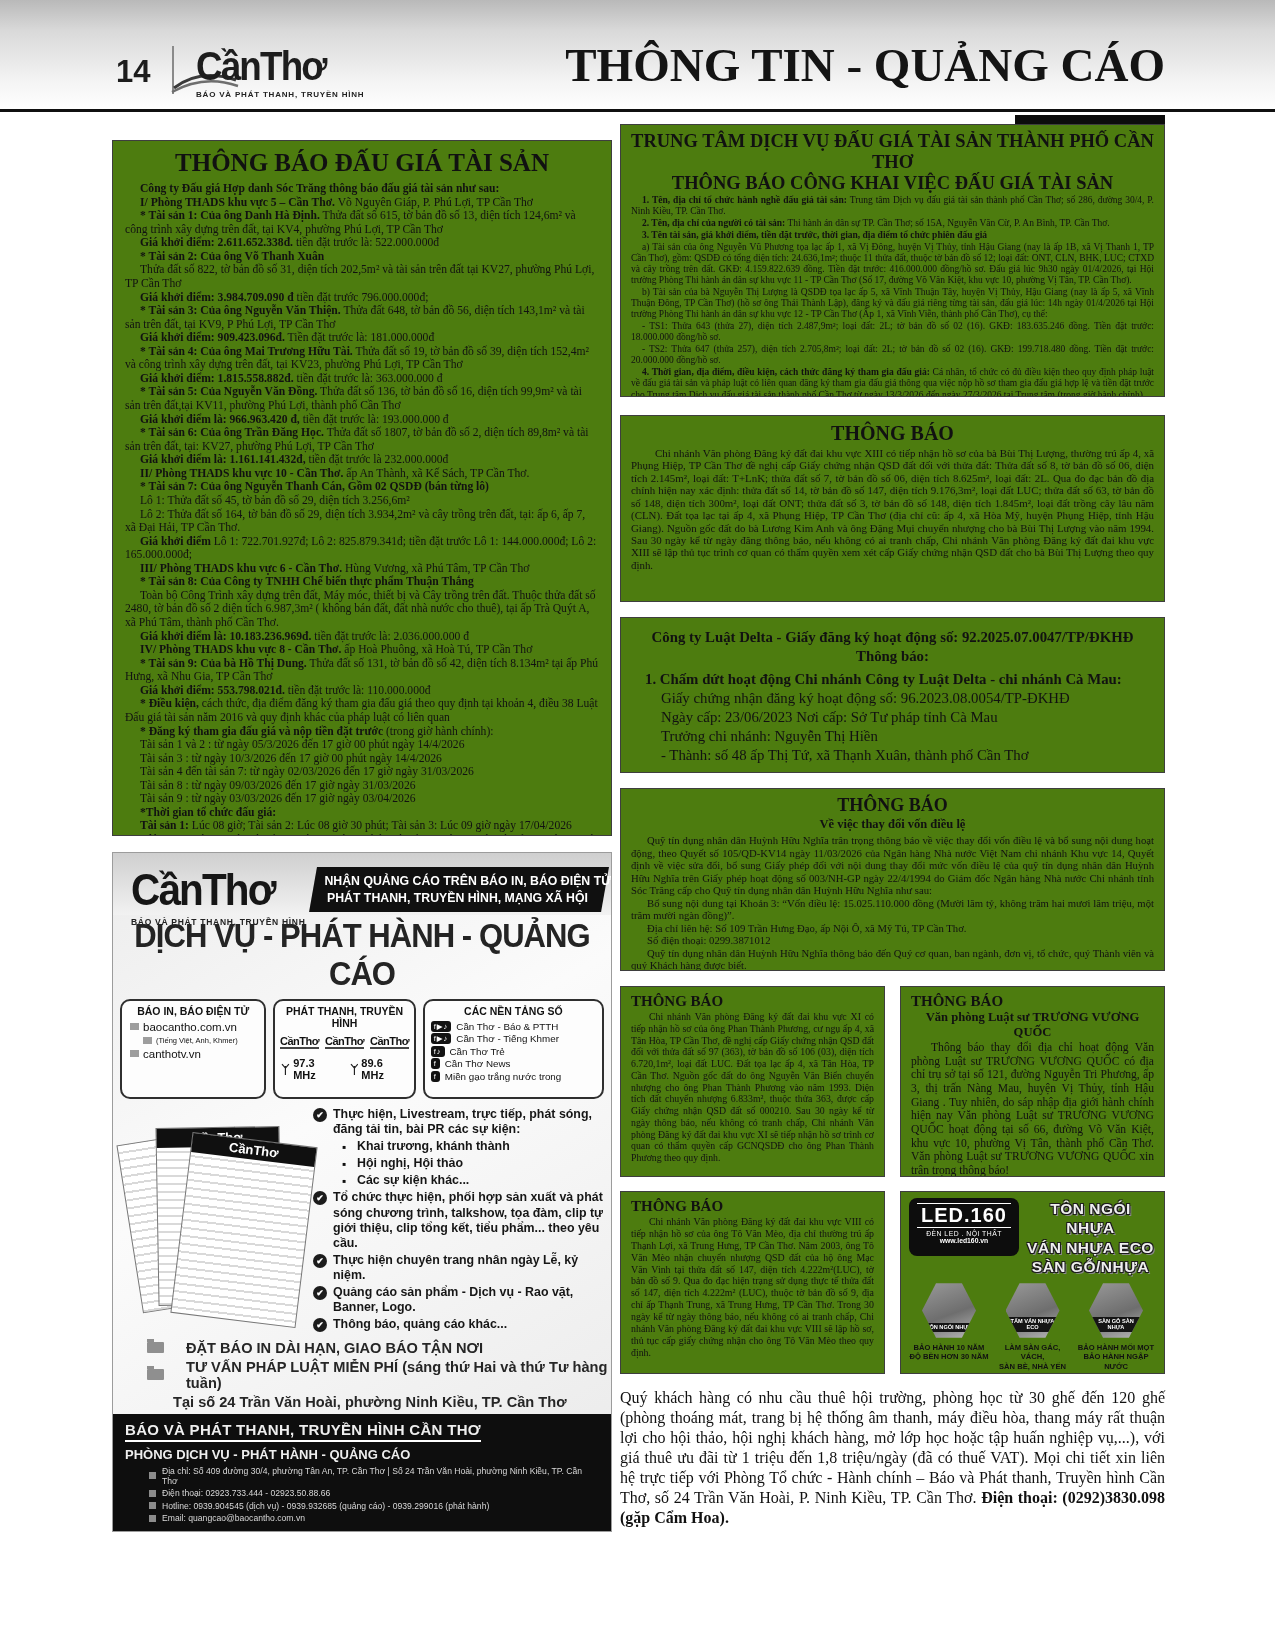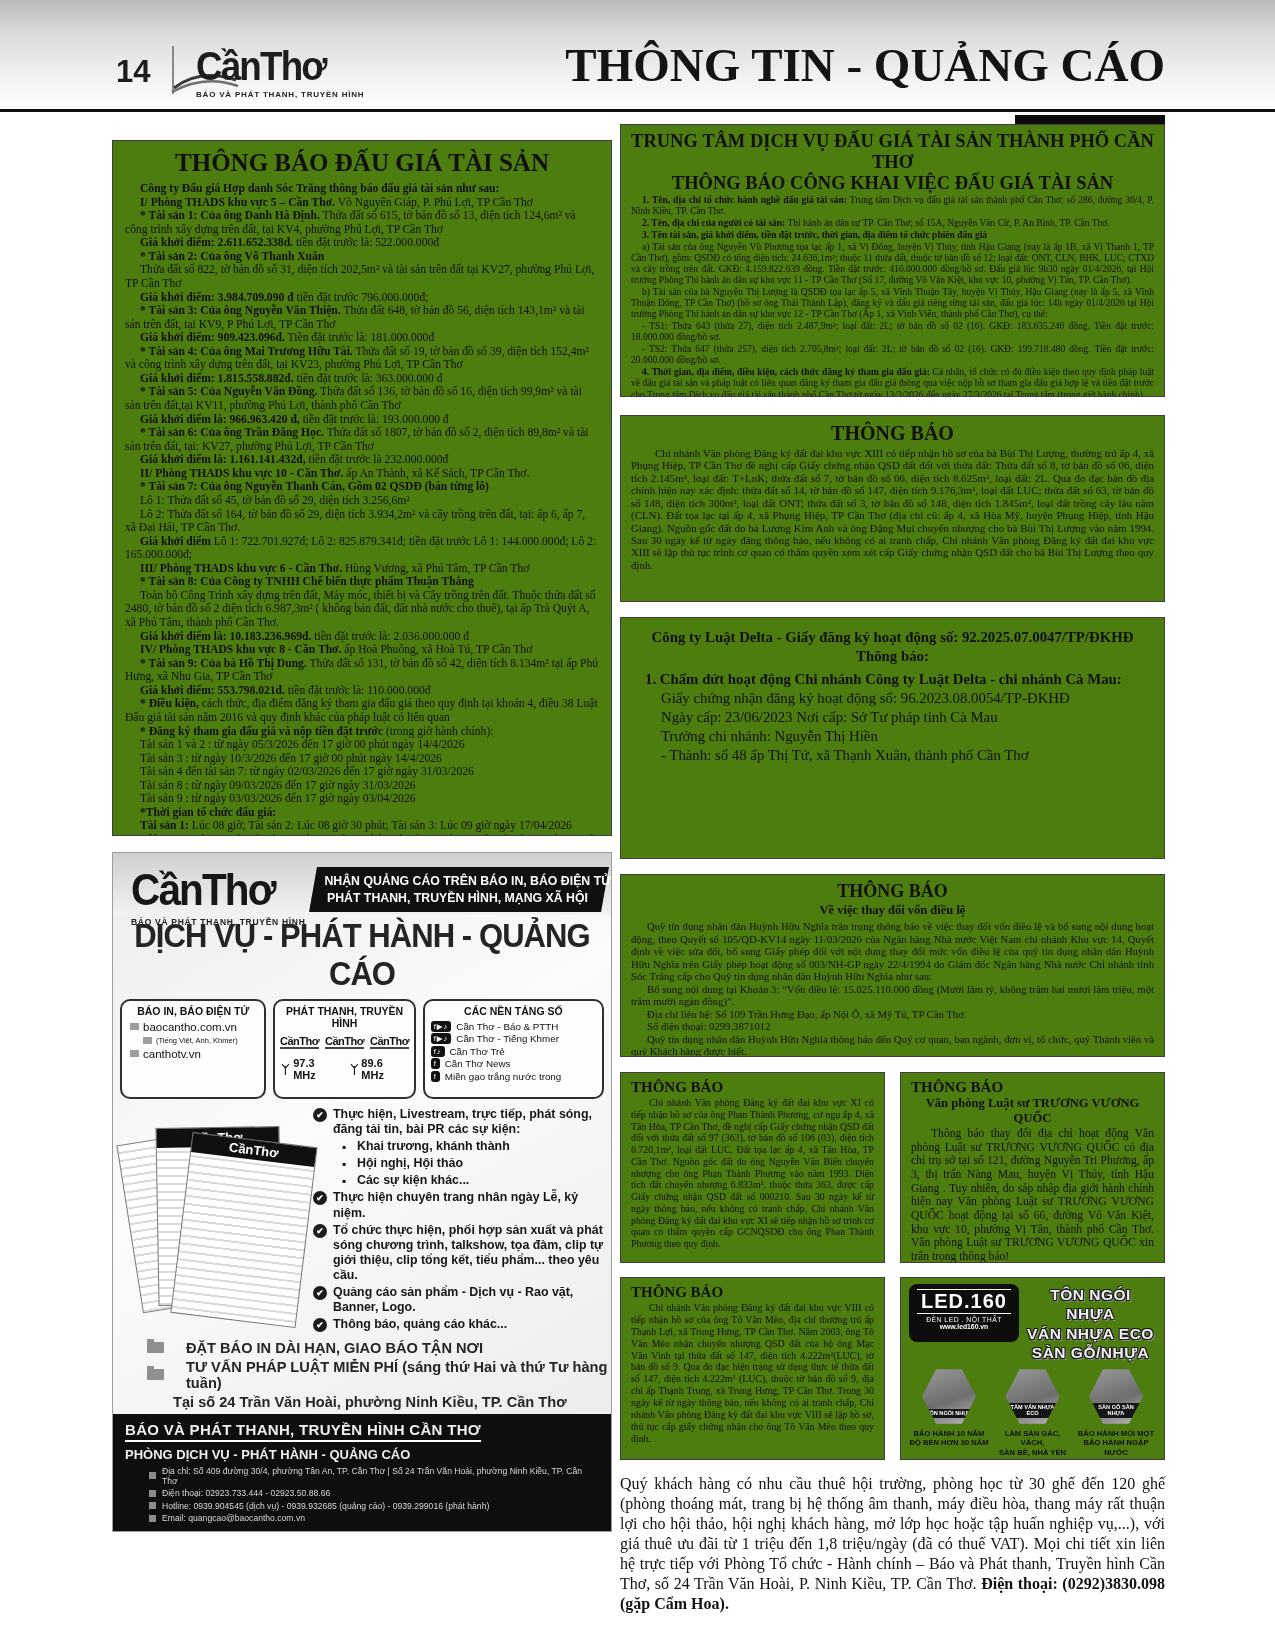--- a/index.html
+++ b/index.html
@@ -38,21 +38,21 @@
   .center-auction { height:273px; }
   .center-auction h2 { text-align:center; font-size:18.5px; font-weight:bold; line-height:1.14; }
   .center-auction .bd p { font-size:9.5px; line-height:1.16; text-align:justify; text-indent:11px; margin-top:1px; }
 
   .notice { margin-bottom:15px; }
   .notice h2 { text-align:center; font-weight:bold; }
   .tb-luong { height:187px; margin-top:18px; }
   .tb-luong h2 { font-size:20px; }
   .tb-luong .bd { font-size:10.9px; line-height:1.14; text-align:justify; text-indent:24px; margin-top:2px; }
 
-  .tb-delta { height:242px; padding-top:10px; }
+  .tb-delta { height:156px; padding-top:10px; }
   .tb-delta p { font-size:14.8px; line-height:1.28; }
   .dl-center { text-align:center; font-weight:bold; }
   .dl-item { font-weight:bold; padding-left:14px; margin-top:4px; }
   .dl-sub  { padding-left:30px; }
 
   .tb-huynh { height:183px; }
   .tb-huynh h2 { font-size:18px; }
   .tb-huynh h3 { text-align:center; font-size:12.5px; font-weight:bold; margin:1px 0 2px; }
   .tb-huynh p { font-size:10.7px; line-height:1.17; text-align:justify; text-indent:16px; }
 
@@ -373,26 +373,26 @@
               <span>Hội nghị, Hội thảo</span>
             </div>
 
             <div class="svc dot">
               <span class="ck"></span>
               <span>Các sự kiện khác...</span>
             </div>
 
             <div class="svc check">
               <span class="ck"></span>
+              <span>Tổ chức thực hiện, phối hợp sản xuất và phát sóng chương trình, talkshow, tọa đàm, clip tự giới thiệu, clip tổng kết, tiểu phẩm... theo yêu cầu.</span>
+            </div>
+
+            <div class="svc check">
+              <span class="ck"></span>
               <span>Thực hiện chuyên trang nhân ngày Lễ, kỷ niệm.</span>
-            </div>
-
-            <div class="svc check">
-              <span class="ck"></span>
-              <span>Tổ chức thực hiện, phối hợp sản xuất và phát sóng chương trình, talkshow, tọa đàm, clip tự giới thiệu, clip tổng kết, tiểu phẩm... theo yêu cầu.</span>
             </div>
 
             <div class="svc check">
               <span class="ck"></span>
               <span>Quảng cáo sản phẩm - Dịch vụ - Rao vặt, Banner, Logo.</span>
             </div>
 
             <div class="svc check">
               <span class="ck"></span>
               <span>Thông báo, quảng cáo khác...</span>

